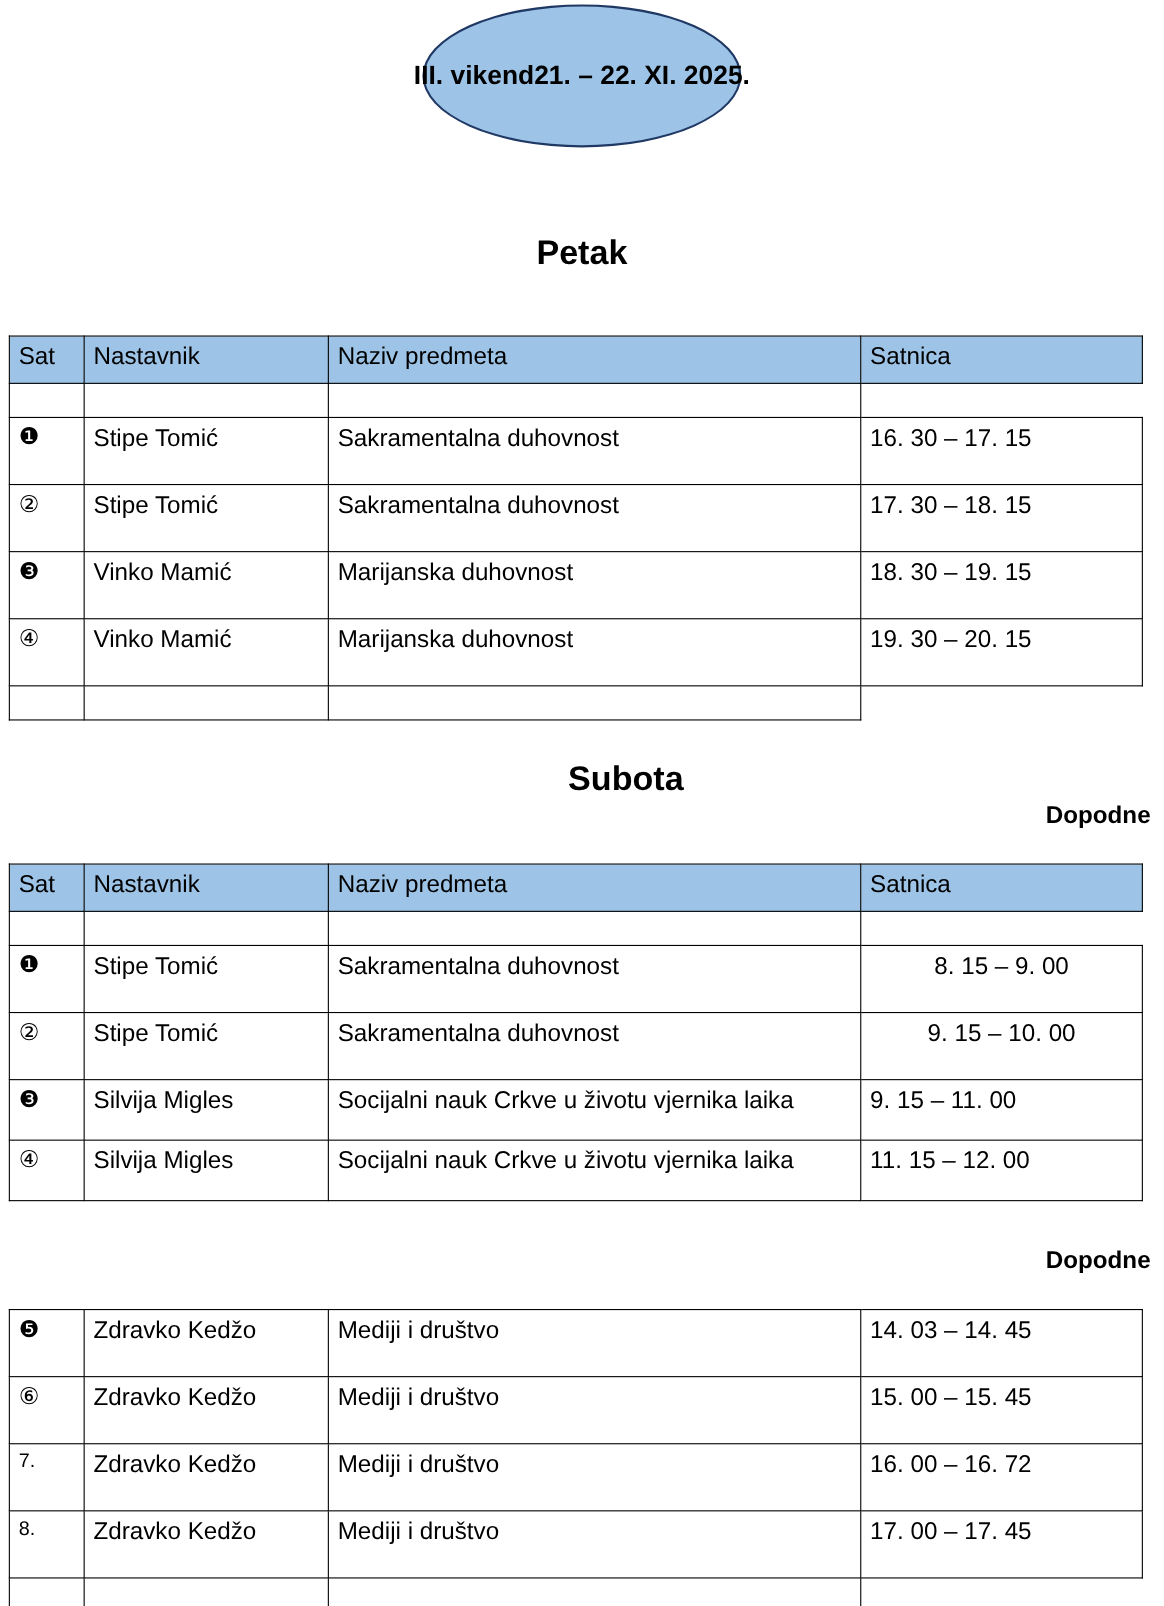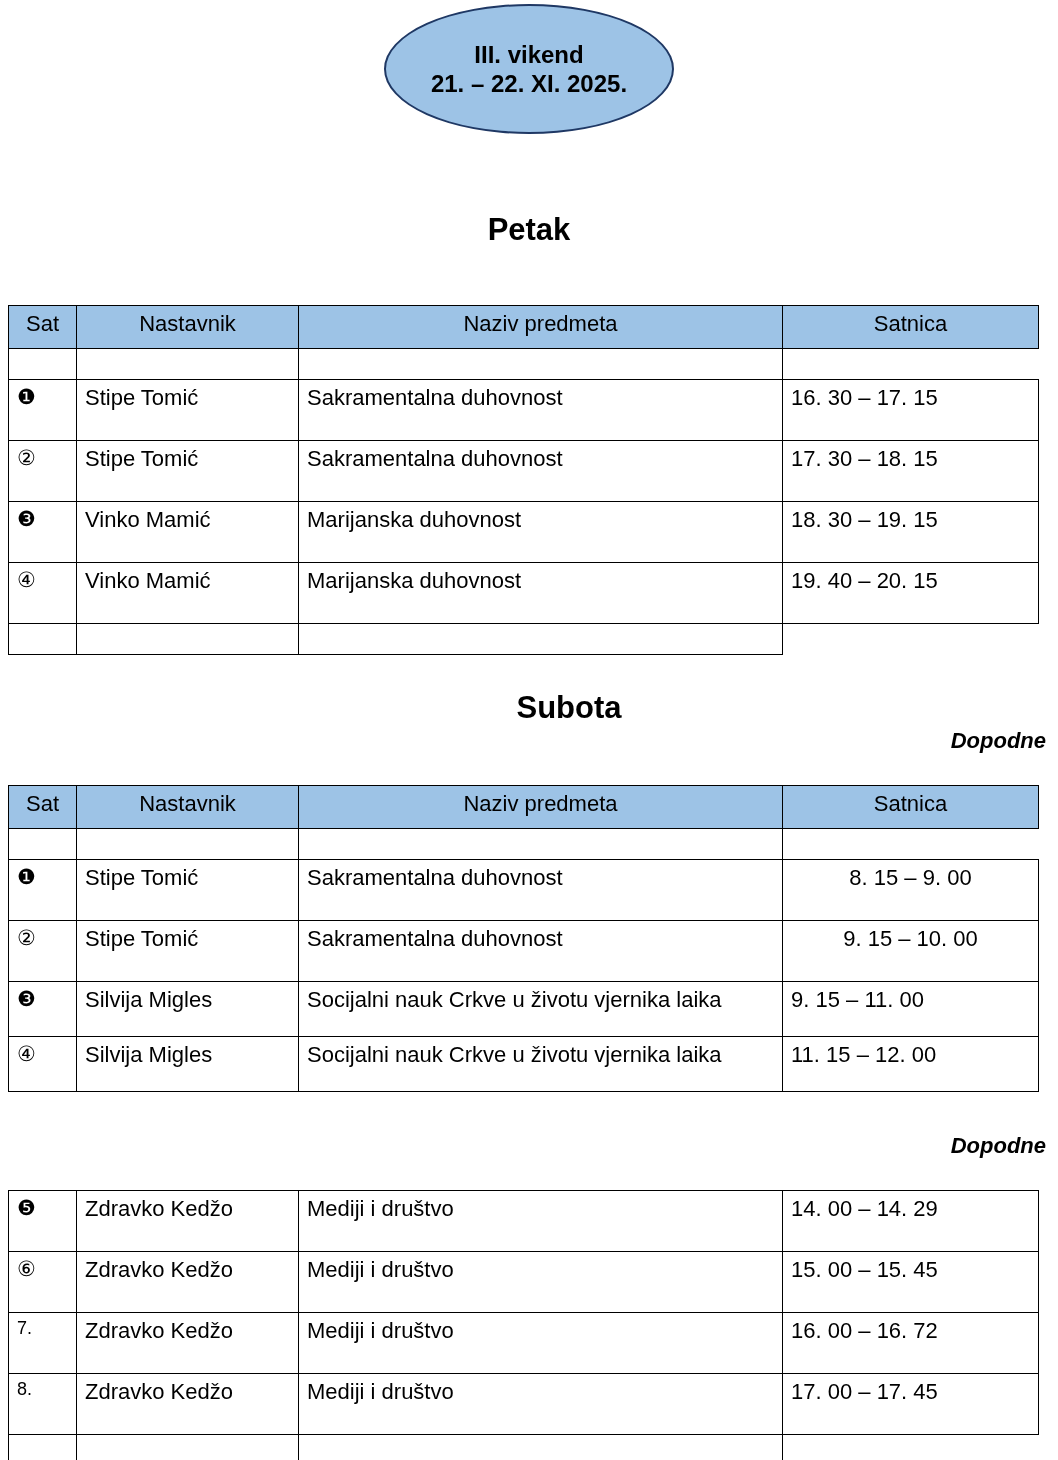--- a/index.html
+++ b/index.html
@@ -32,21 +32,21 @@
     display: flex;
     justify-content: center;
   }
   .badge {
     width: 290px;
     height: 130px;
     border-radius: 50%;
     background: #9dc3e6;
     border: 2px solid #1f3864;
     display: flex;
-    flex-direction: column;
+    flex-direction: row;
     align-items: center;
     justify-content: center;
     box-sizing: border-box;
   }
   .badge-line {
     font-size: 24px;
     font-weight: bold;
     color: #000;
     line-height: 1.22;
     white-space: nowrap;
@@ -59,21 +59,20 @@
     font-weight: bold;
     margin: 0;
   }
   #petak-title { position: absolute; left: 0; top: 212px; width: 1058px; }
   #subota-title { position: absolute; left: 0; top: 690px; width: 1058px; margin-left: 40px; }
 
   .part-label {
     position: absolute;
     right: 12px;
     font-size: 22px;
-    font-style: italic;
     font-weight: bold;
   }
   #dopodne-label { top: 728px; }
   #popodne-label { top: 1133px; }
 
   
   table.sched {
     position: absolute;
     border-collapse: collapse;
     table-layout: fixed;
@@ -83,21 +82,20 @@
     border: 1px solid #000000;
     padding: 5px 8px 7px 8px;
     vertical-align: top;
     text-align: left;
     font-weight: normal;
   }
   thead.head-row th {
     background: #9dc3e6;
     font-size: 22px;
     height: 30px;
-    text-align: center;
   }
   .col-sat   { width: 68px; }
   .col-nast  { width: 222px; }
   .col-naziv { width: 484px; }
   .col-satn  { width: 256px; }
 
   .spacer-row td {
     border-left: 1px solid #000;
     border-right: 1px solid #000;
     border-top: none;
@@ -175,21 +173,21 @@
       <tr class="tall">
         <td class="row-cell-sat numglyph">❸</td>
         <td>Vinko Mamić</td>
         <td>Marijanska duhovnost</td>
         <td>18. 30 – 19. 15</td>
       </tr>
       <tr class="tall">
         <td class="row-cell-sat numglyph">④</td>
         <td>Vinko Mamić</td>
         <td>Marijanska duhovnost</td>
-        <td>19. 40 – 20. 15</td>
+        <td>19. 30 – 20. 15</td>
       </tr>
       <tr class="spacer-row">
         <td></td>
         <td></td>
         <td></td>
         <td class="nb"></td>
       </tr>
     </tbody>
   </table>
 
@@ -252,21 +250,21 @@
       <col class="col-sat">
         <col class="col-nast">
         <col class="col-naziv">
         <col class="col-satn">
     </colgroup>
     <tbody>
       <tr class="tall">
         <td class="row-cell-sat numglyph">❺</td>
         <td>Zdravko Kedžo</td>
         <td>Mediji i društvo</td>
-        <td>14. 00 – 14. 29</td>
+        <td>14. 03 – 14. 45</td>
       </tr>
       <tr class="tall">
         <td class="row-cell-sat numglyph">⑥</td>
         <td>Zdravko Kedžo</td>
         <td>Mediji i društvo</td>
         <td>15. 00 – 15. 45</td>
       </tr>
       <tr class="tall">
         <td class="row-cell-sat" style="font-size:18px">7.</td>
         <td>Zdravko Kedžo</td>

